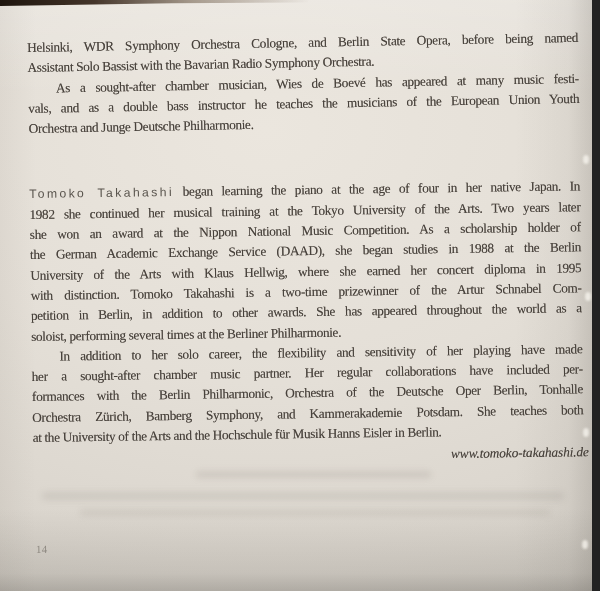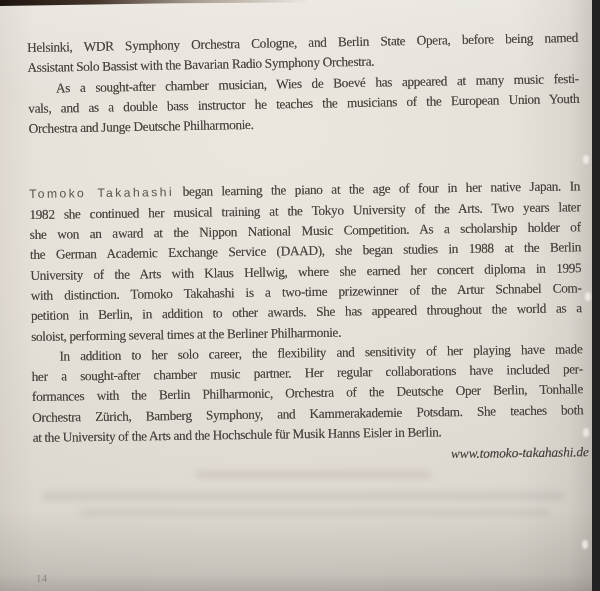--- a/index.html
+++ b/index.html
@@ -90,21 +90,21 @@
   .person-heading {
     font-family: "Liberation Sans", "DejaVu Sans", sans-serif;
     font-size: 12.2px;
     letter-spacing: 2.4px;
     color: #58534c;
     text-shadow: none;
   }
   .page-number {
     position: absolute;
     left: 36px;
-    top: 572px;
+    top: 543px;
     font-size: 11px;
     color: #8f8a82;
     letter-spacing: 0.2px;
     transform: rotate(-0.8deg);
     text-align: right;
   }
 </style>
 </head>
 <body>
 

